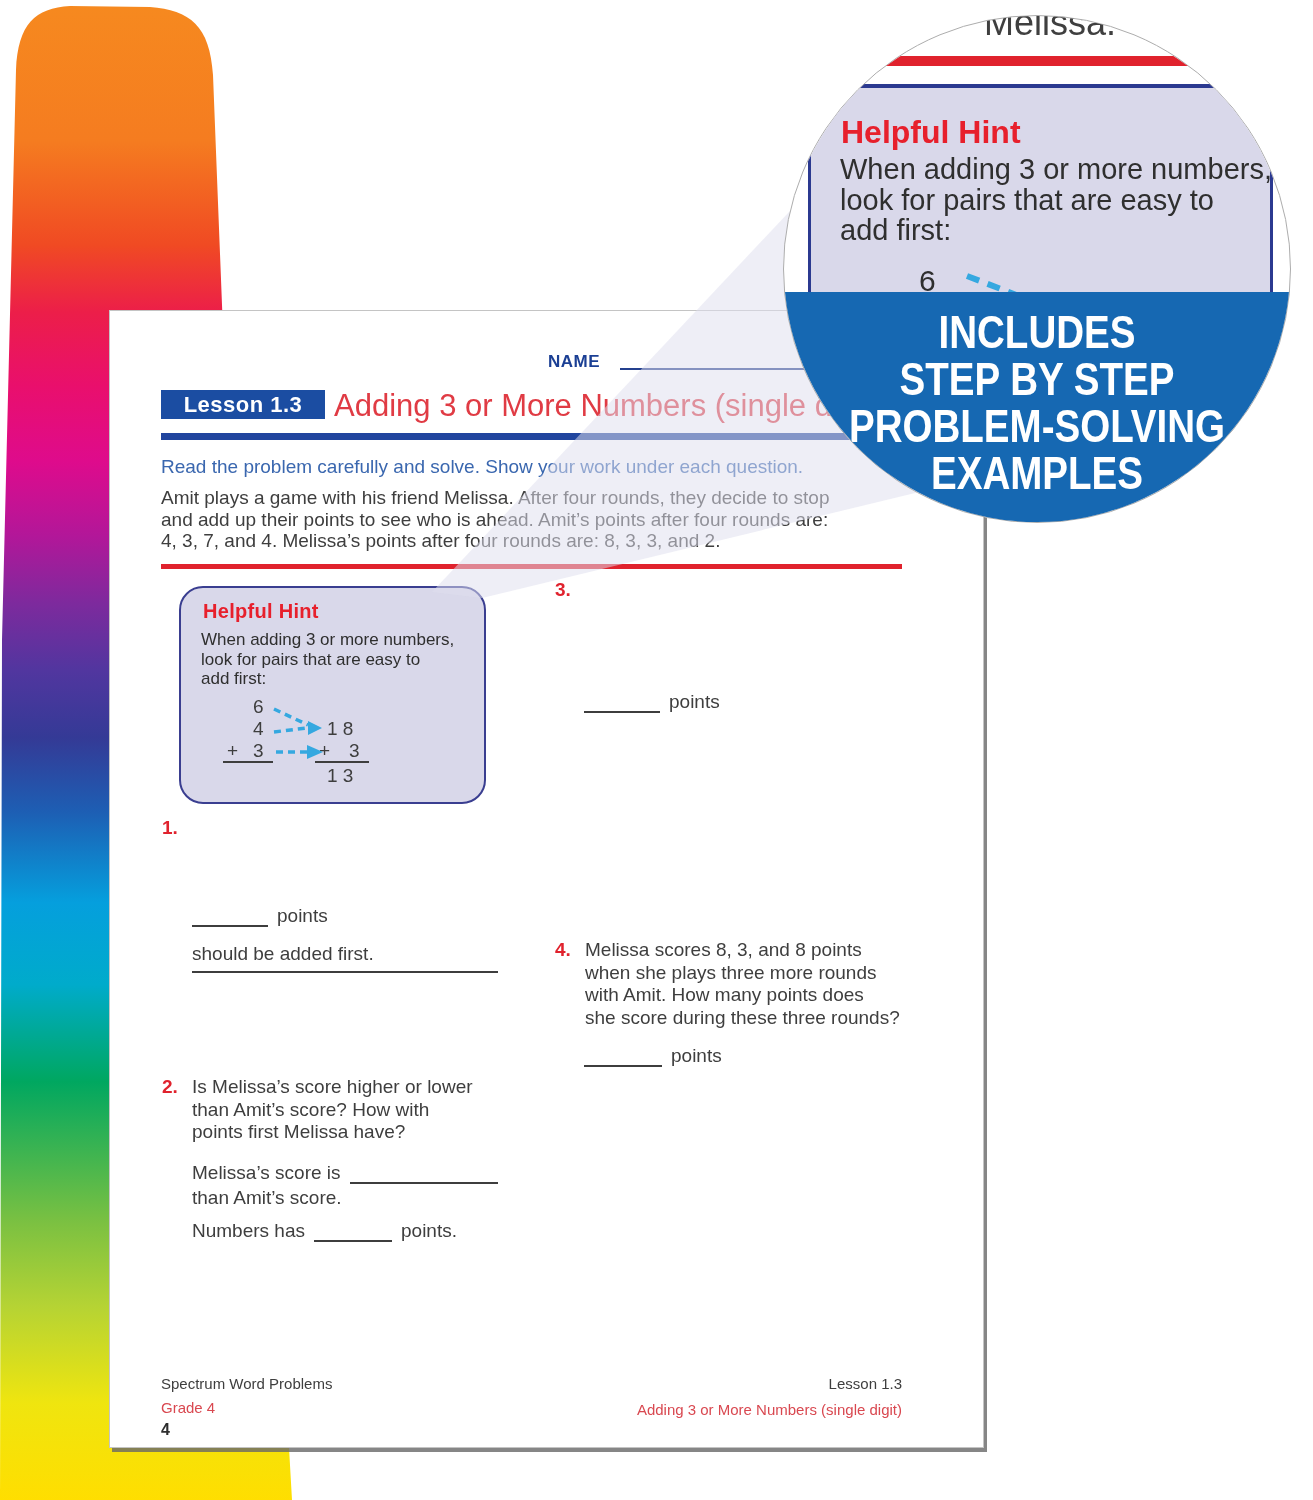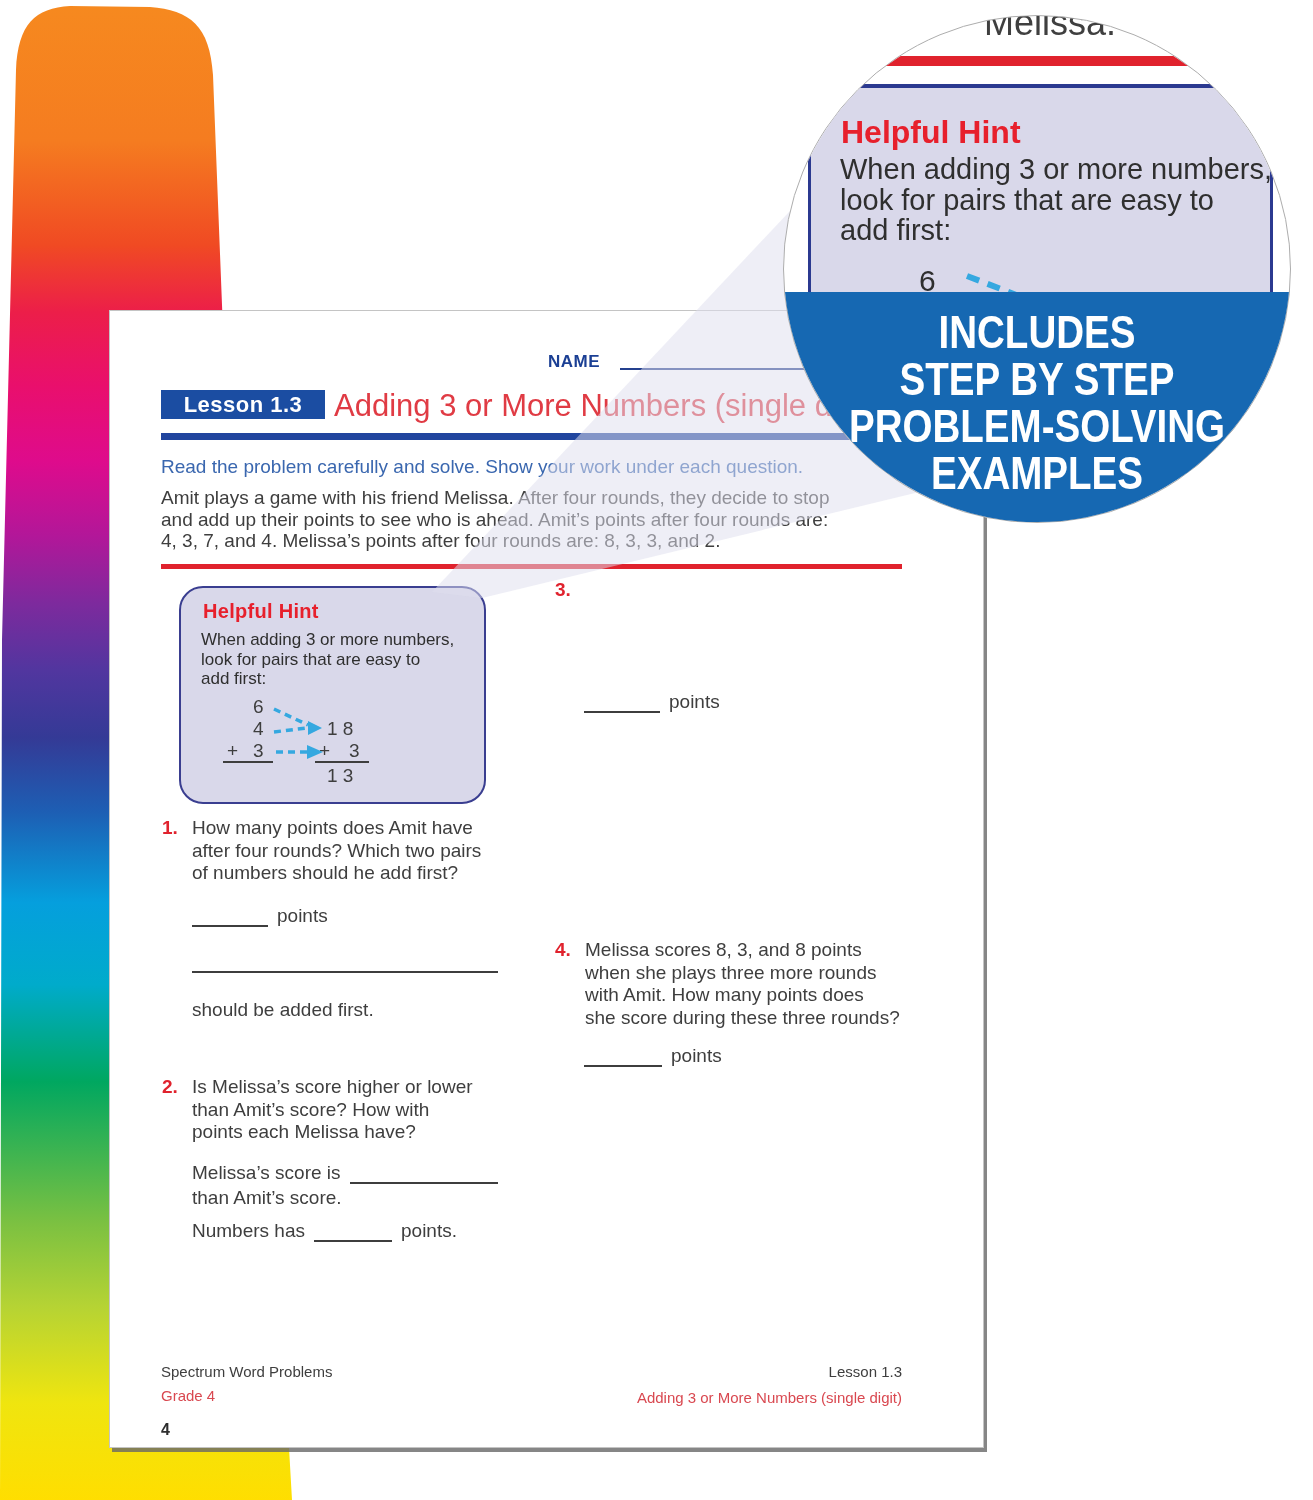--- a/index.html
+++ b/index.html
@@ -28,21 +28,21 @@
   .hint-body{font-size:17px;line-height:19.5px;color:#2F2F2F;}
   .hint-num{font-size:19px;color:#3E3E3E;}
   .math-line{height:2px;background:#3E3E3E;}
 
   .q-num{font-size:19px;font-weight:bold;color:#E0222D;}
   .q-lines{font-size:19px;line-height:22.5px;color:#3E3E3E;}
   .ans-row{display:flex;align-items:flex-end;gap:9px;font-size:19px;color:#3E3E3E;}
   .blank{display:inline-block;border-bottom:2px solid #3E3E3E;height:19px;}
   .blank-line{height:2px;background:#3E3E3E;}
 
-  .footer-small{font-size:15px;line-height:18px;color:#3E3E3E;}
+  .footer-small{font-size:15px;line-height:18px;color:#3E3E3E;margin-top:12px;}
   .footer-red{color:#D94850;}
   .footer-num{font-size:16px;font-weight:bold;color:#2E2E2E;}
 
   
   #beam{left:0;top:0;width:1313px;height:1500px;z-index:4;pointer-events:none;
         background:rgba(223,222,237,.52);
         clip-path:polygon(432px 592px,880px 115px,1010px 470px,482px 598px);}
 
   
   #circle{left:783px;top:15px;width:506px;height:506px;border-radius:50%;
@@ -135,37 +135,32 @@
           <line x1="95" y1="164" x2="126" y2="164"></line>
         </g>
         <g fill="#35A8E0">
           <polygon points="127,133 127,147 141,140"></polygon>
           <polygon points="126,157 126,171 142,164"></polygon>
         </g>
       </svg>
     </div>
 
     <span class="abs q-num" style="left:52px;top:506px">1.</span>
-    <div class="abs q-lines" style="left:82px;top:506px">
-      <div class="nowrap">How many points does Amit have</div>
-      <div class="nowrap">after four rounds? Which two pairs</div>
-      <div class="nowrap">of numbers should he add first?</div>
-    </div>
     <div class="abs ans-row" style="left:82px;top:594px">
       <span class="blank" style="width:76px"></span>
       <span>points</span>
     </div>
     <div class="abs blank-line" style="left:82px;top:660px;width:306px"></div>
-    <div class="abs q-lines nowrap" style="left:82px;top:688px">should be added first.</div>
+    <div class="abs q-lines nowrap" style="left:82px;top:632px">should be added first.</div>
 
     <span class="abs q-num" style="left:52px;top:765px">2.</span>
     <div class="abs q-lines" style="left:82px;top:765px">
       <div class="nowrap">Is Melissa’s score higher or lower</div>
       <div class="nowrap">than Amit’s score? How with</div>
-      <div class="nowrap">points each Melissa have?</div>
+      <div class="nowrap">points first Melissa have?</div>
     </div>
     <div class="abs ans-row" style="left:82px;top:851px">
       <span class="nowrap">Melissa’s score is</span>
       <span class="blank" style="width:148px"></span>
     </div>
     <div class="abs q-lines nowrap" style="left:82px;top:876px">than Amit’s score.</div>
     <div class="abs ans-row" style="left:82px;top:909px">
       <span class="nowrap">Numbers has</span>
       <span class="blank" style="width:78px"></span>
       <span>points.</span>

